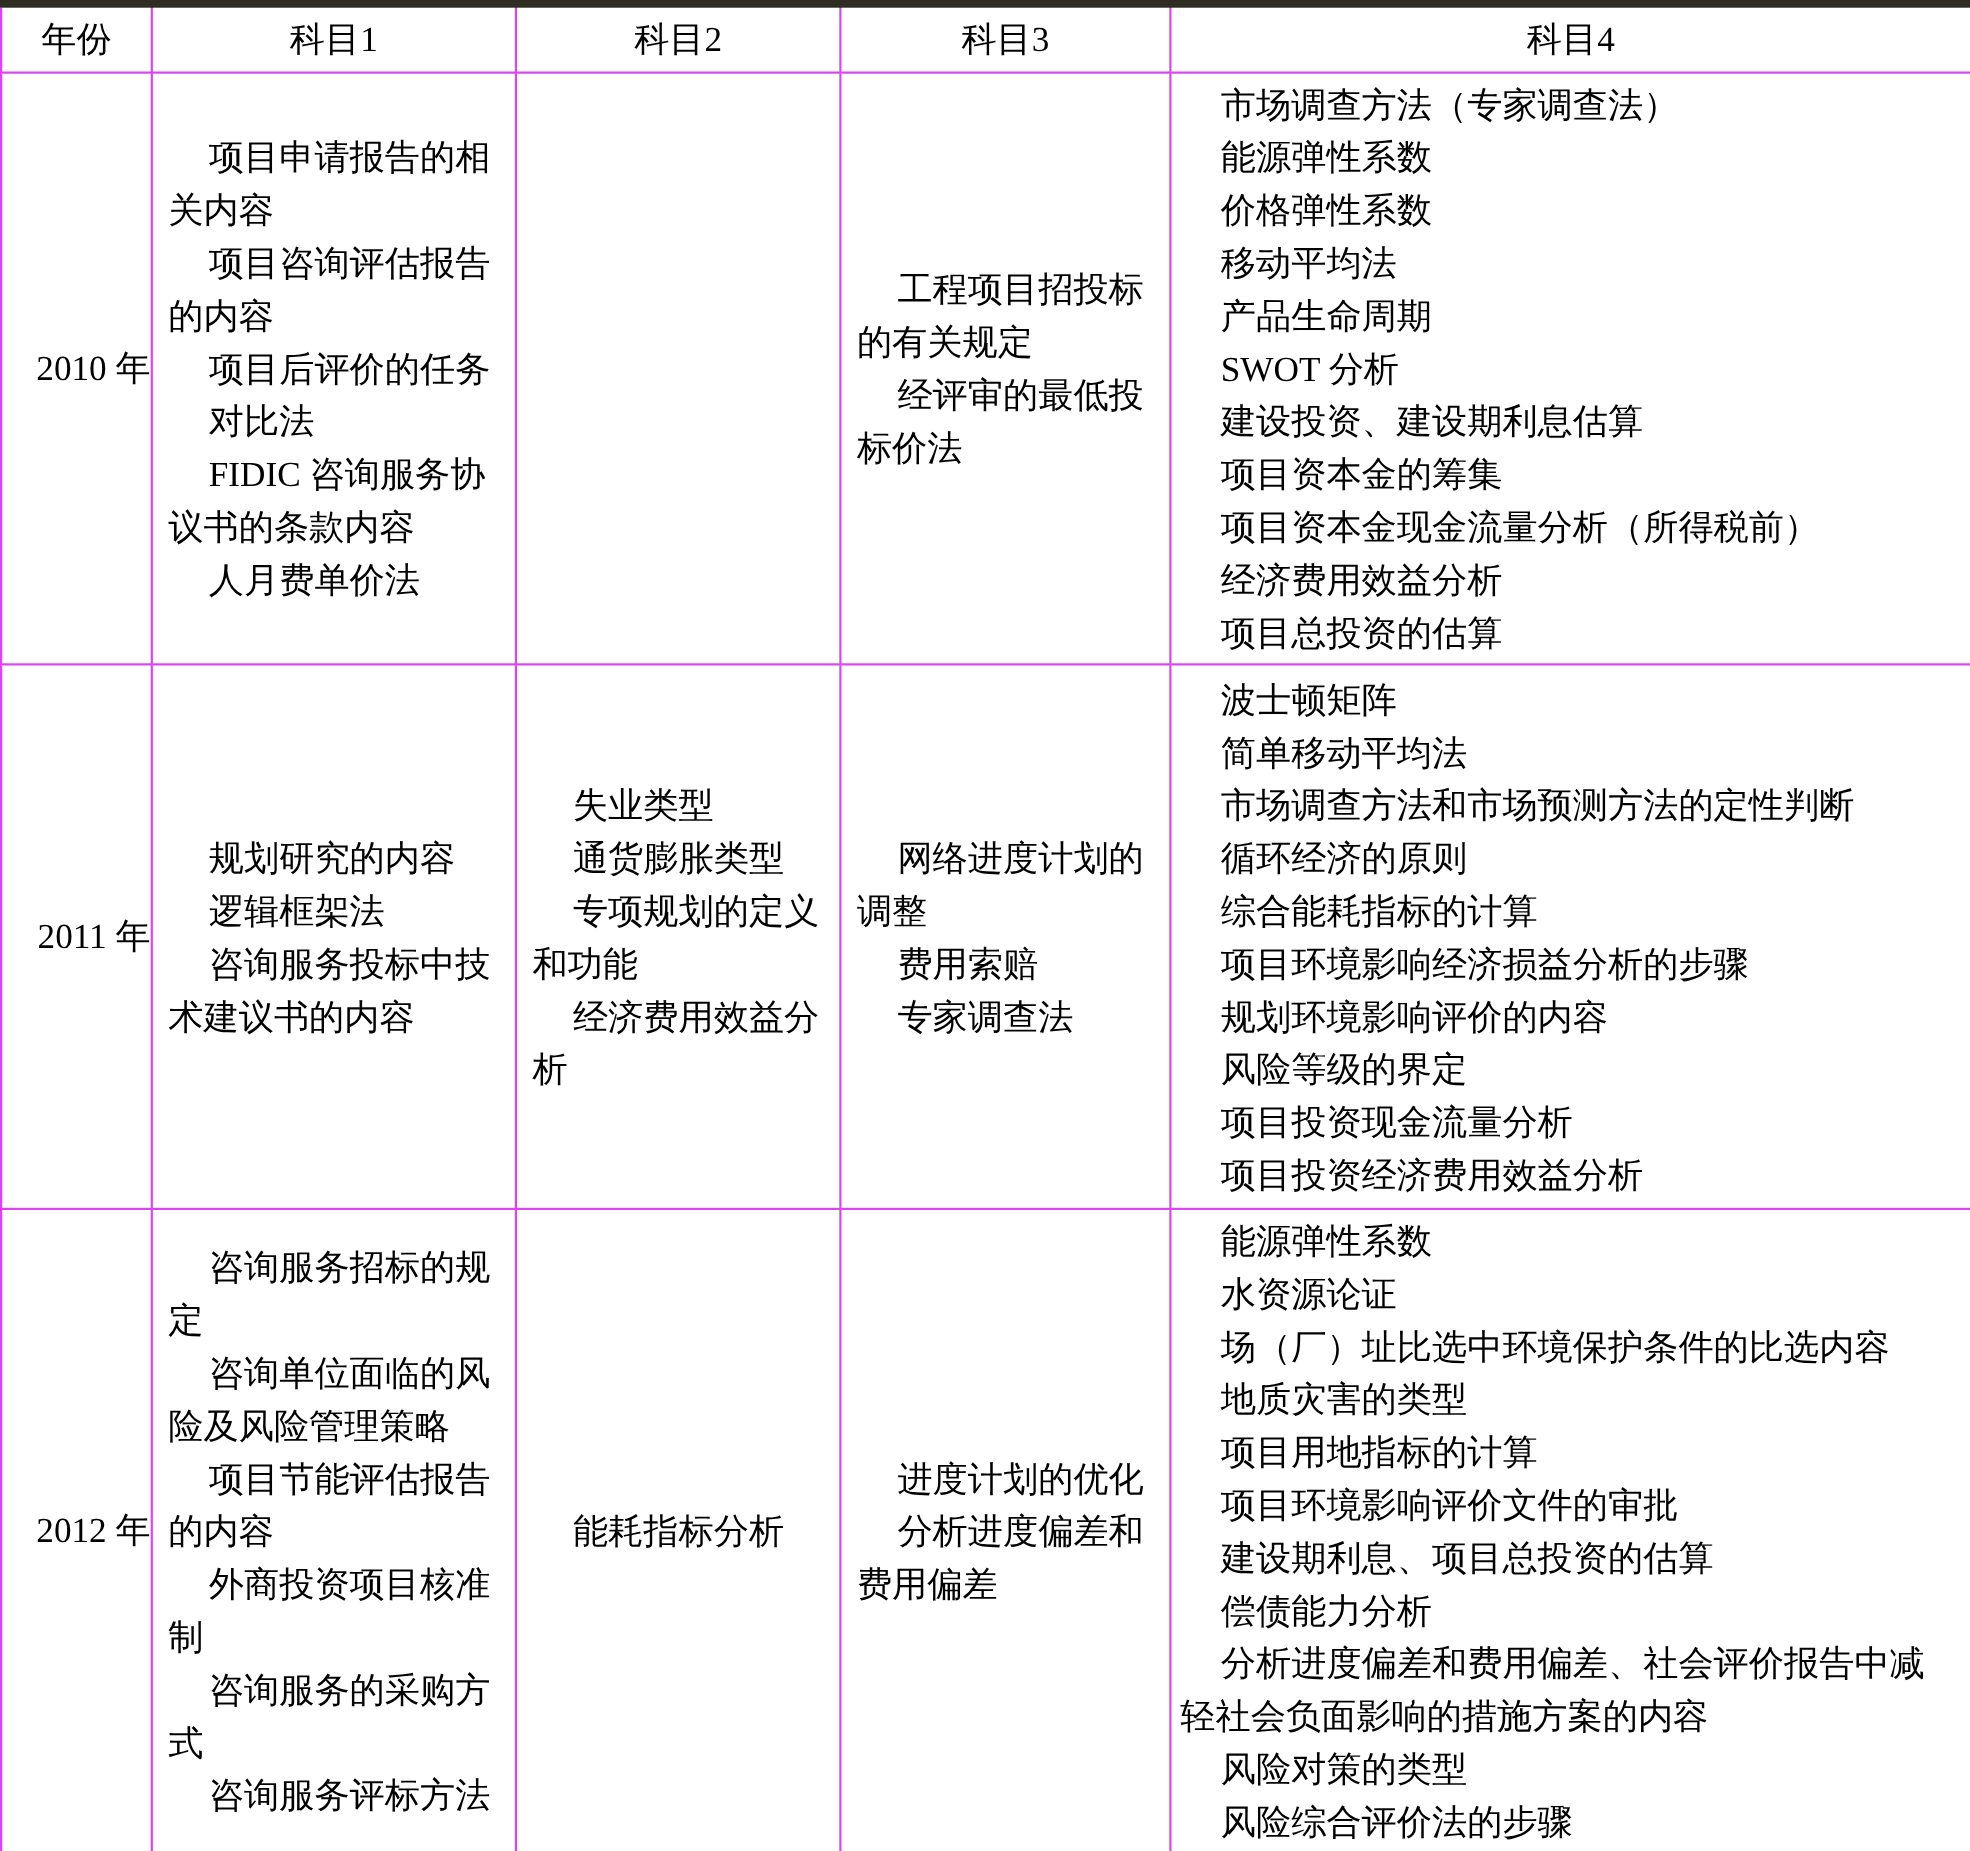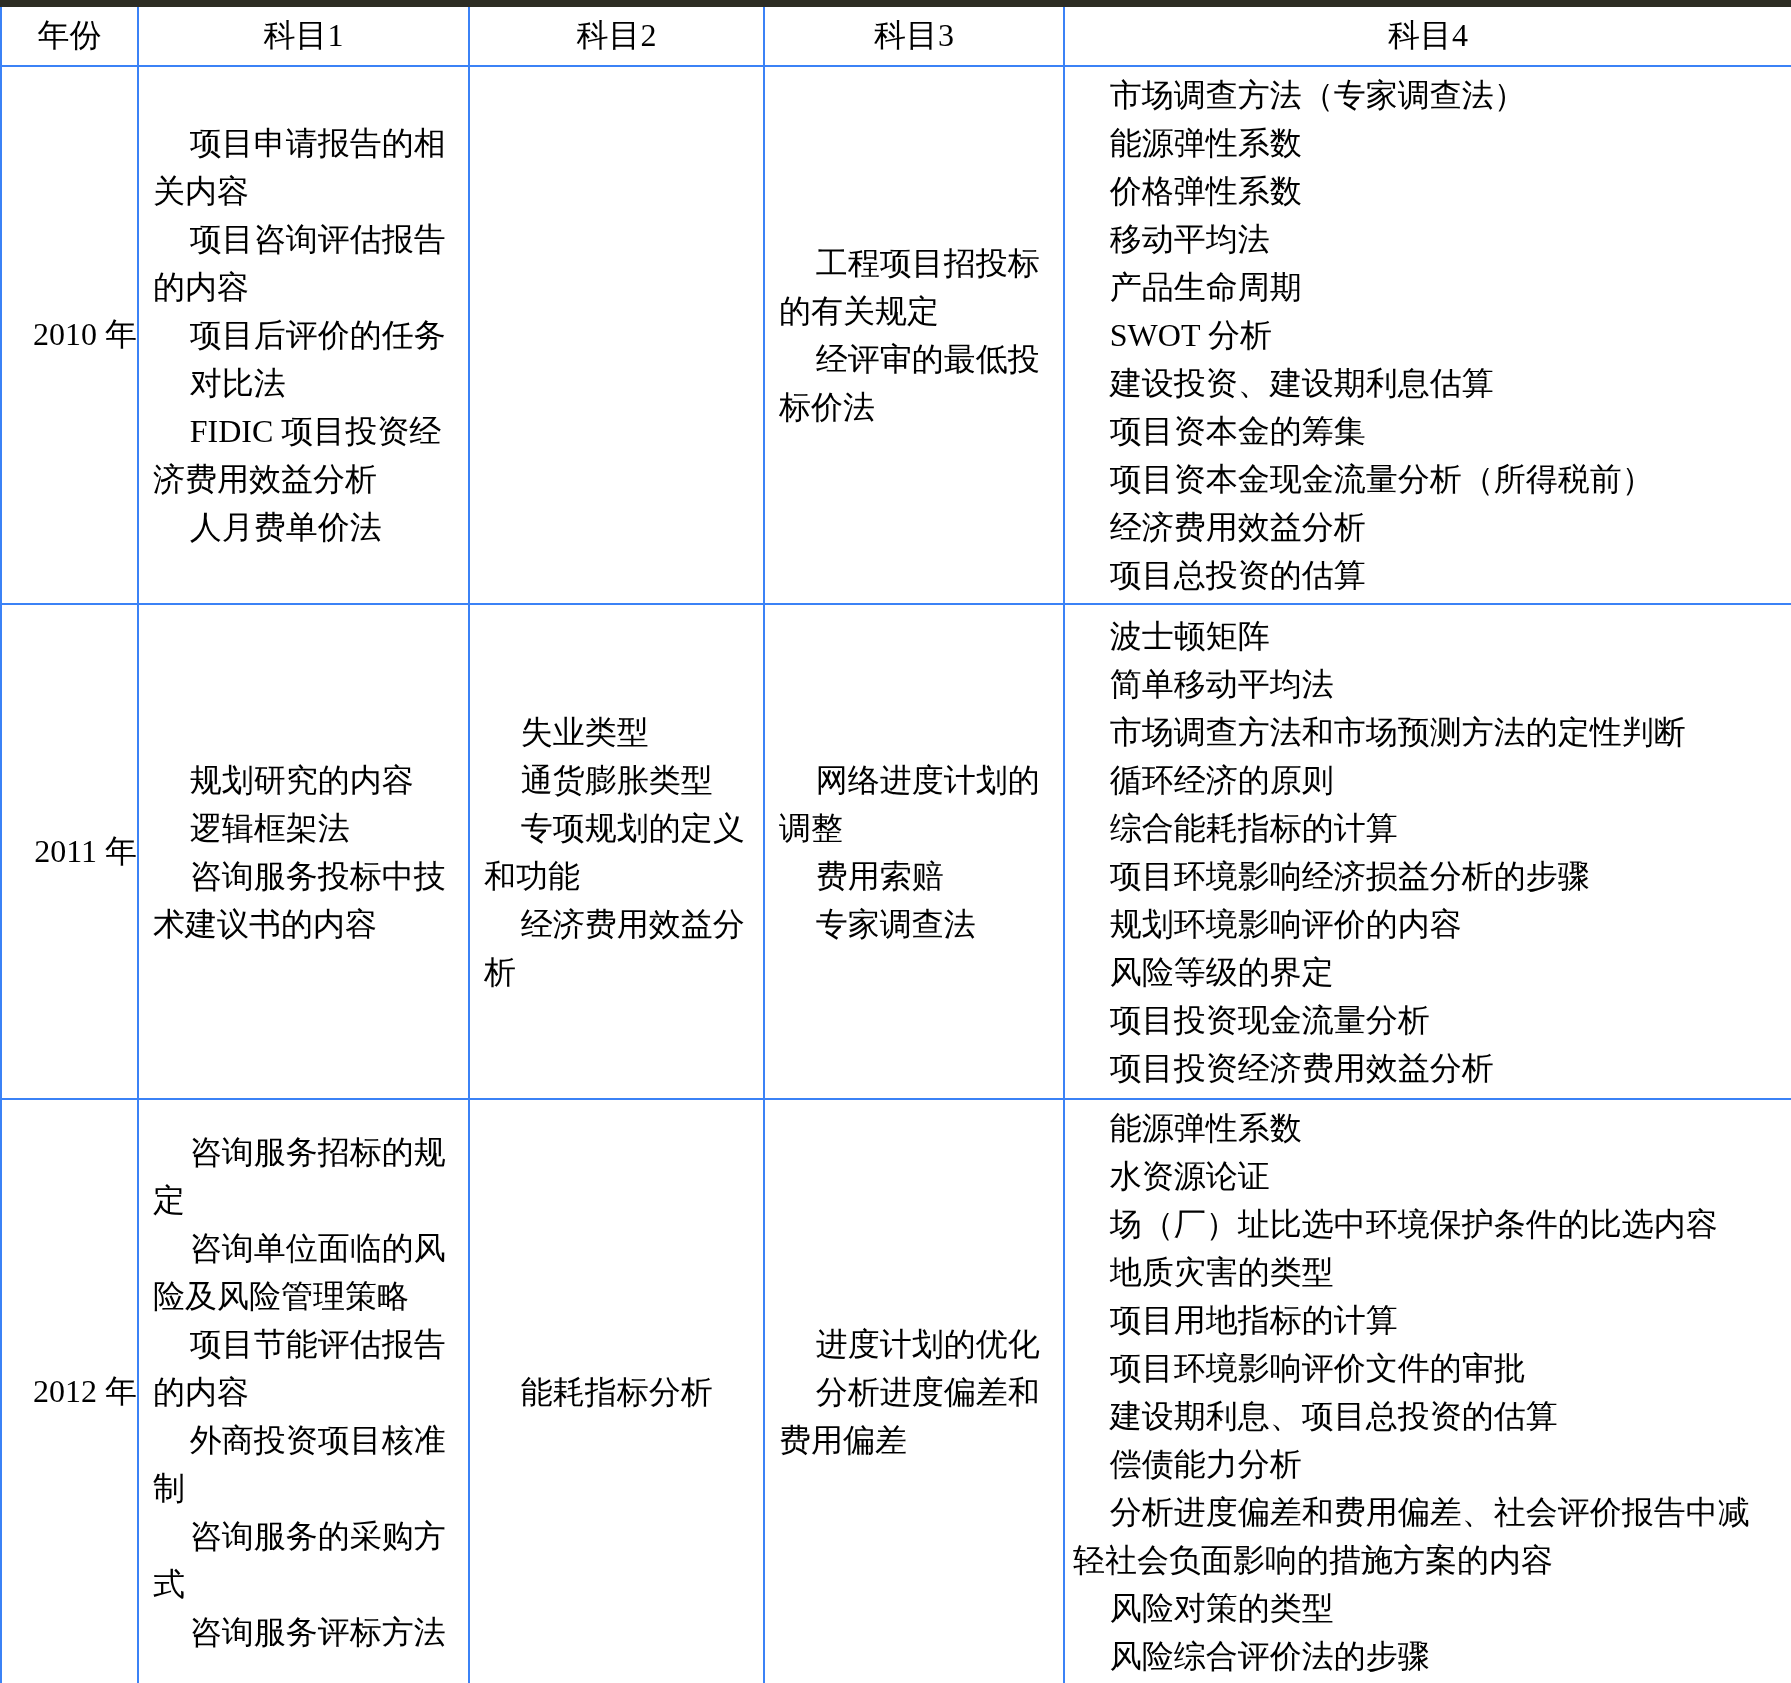--- a/index.html
+++ b/index.html
@@ -13,21 +13,21 @@
     font-family: "Liberation Serif", "DejaVu Serif", serif;
     color: #000000;
   }
   table.exam-table {
     width: 1791px;
     table-layout: fixed;
     border-collapse: collapse;
     font-size: 32px;
   }
   table.exam-table, table.exam-table th, table.exam-table td {
-    border: 2px solid #3b82f6;
+    border: 2px solid #d946ef;
   }
   table.exam-table {
     border-top: 7px solid #2d2d24;
   }
   thead th {
     height: 58px;
     font-weight: normal;
     text-align: center;
     vertical-align: middle;
     padding: 0;
@@ -76,21 +76,21 @@
     </tr>
   </thead>
   <tbody id="table-body">
       <tr>
         <th class="year-cell">2010 年</th>
         <td class="subject-cell subject-1">
           <p class="para">项目申请报告的相关内容</p>
           <p class="para">项目咨询评估报告的内容</p>
           <p class="para">项目后评价的任务</p>
           <p class="para">对比法</p>
-          <p class="para">FIDIC 项目投资经济费用效益分析</p>
+          <p class="para">FIDIC 咨询服务协议书的条款内容</p>
           <p class="para">人月费单价法</p>
         </td>
         <td class="subject-cell subject-2"></td>
         <td class="subject-cell subject-3">
           <p class="para">工程项目招投标的有关规定</p>
           <p class="para">经评审的最低投标价法</p>
         </td>
         <td class="subject-cell subject-4">
           <p class="para">市场调查方法（专家调查法）</p>
           <p class="para">能源弹性系数</p>

